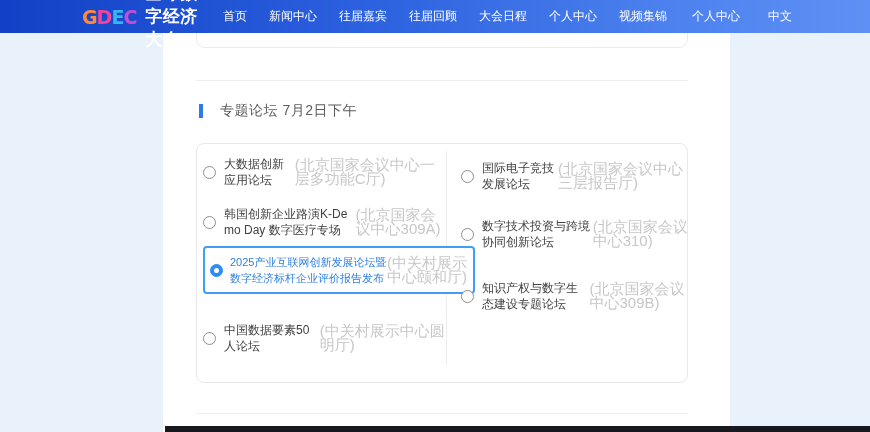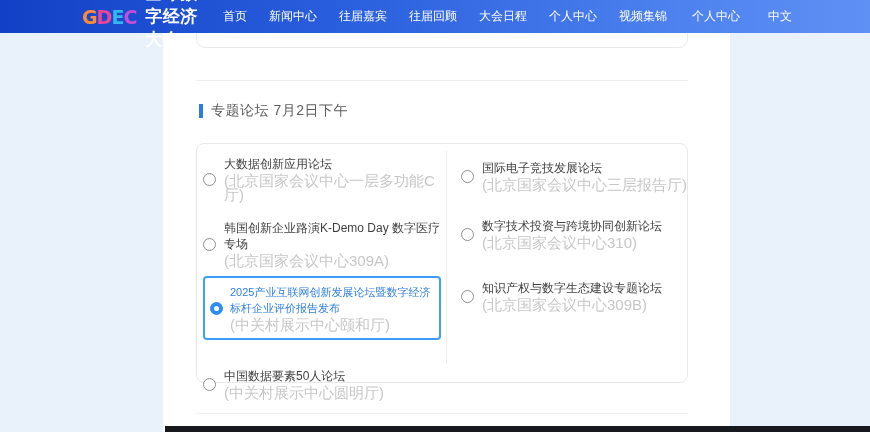--- a/index.html
+++ b/index.html
@@ -25,51 +25,51 @@
   .panel { position:absolute; left:163px; top:33px; width:567px; height:399px;
     background:#ffffff; }
 
   .partial-card { position:absolute; left:33px; top:-26px; width:492px; height:41px;
     border:1px solid #eaeaea; border-radius:9px; background:#fff; }
   .divider { position:absolute; left:33px; width:492px; height:1px; background:#efefef; }
   .divider-top { top:47px; }
   .divider-bottom { top:380px; }
 
   .section-header { position:absolute; left:36px; top:69px; display:flex;
-    align-items:center; }
+    align-items:center;gap:9px; }
   .section-bar { width:4px; height:14px; background:#2b7ce9; margin-right:8px; }
   .section-title { font-size:14px; color:#5c5c5c; letter-spacing:.5px; }
 
   
   .options-box { position:absolute; left:33px; top:110px; width:492px; height:240px;
     border:1px solid #e8e8e8; border-radius:8px; background:#fff; }
   .col-divider { position:absolute; left:249px; top:7px; bottom:18px; width:1px;
     background:#ededed; }
   .col { position:absolute; top:0; bottom:0; }
   .col-left  { left:0;   width:249px; padding:12px 0 0 6px; }
   .col-right { left:250px; width:241px; padding:16px 0 0 14px; }
 
   .opt { display:flex; align-items:center; cursor:pointer; }
   .radio { flex:0 0 13px; width:13px; height:13px; border-radius:50%;
     border:1.5px solid #8f8f8f; background:#fff; margin-right:8px; position:relative; }
   .radio.checked { border-color:#2e8df5; background:#2e8df5; }
   .radio.checked::after { content:""; position:absolute; left:50%; top:50%;
     width:5px; height:5px; margin:-2.5px 0 0 -2.5px; border-radius:50%; background:#fff; }
-  .opt-text { display:flex; flex-direction:column; }
+  .opt-text { display:flex; flex-direction:row; }
   .opt-title { font-size:12px; color:#3f3f3f; line-height:16px; max-width:220px;
     word-break:break-all; }
   .opt-venue { font-size:15px; color:#c7c7c7; line-height:14px; margin-top:2px;
     word-break:break-all; }
 
   .col-left .opt-2 { margin-top:18px; }
   .col-left .opt-4 { margin-top:28px; }
   .col-right .opt-2 { margin-top:26px; }
   .col-right .opt-3 { margin-top:30px; }
 
-  .selected-box { margin-top:8px; width:238px; border:2px solid #3f9ef5;
+  .selected-box { margin-top:8px; width:272px; border:2px solid #3f9ef5;
     border-radius:4px; padding:6px 5px 6px 5px; background:#fff; }
   .selected-box .opt-title { color:#2e7fe0; font-size:11px; max-width:204px; }
   .selected-box .radio { margin-right:7px; }
 
   .bottom-edge { position:absolute; left:165px; right:0; top:426px; height:6px;
     background:#17191f; }
 </style>
 </head>
 <body>
 

